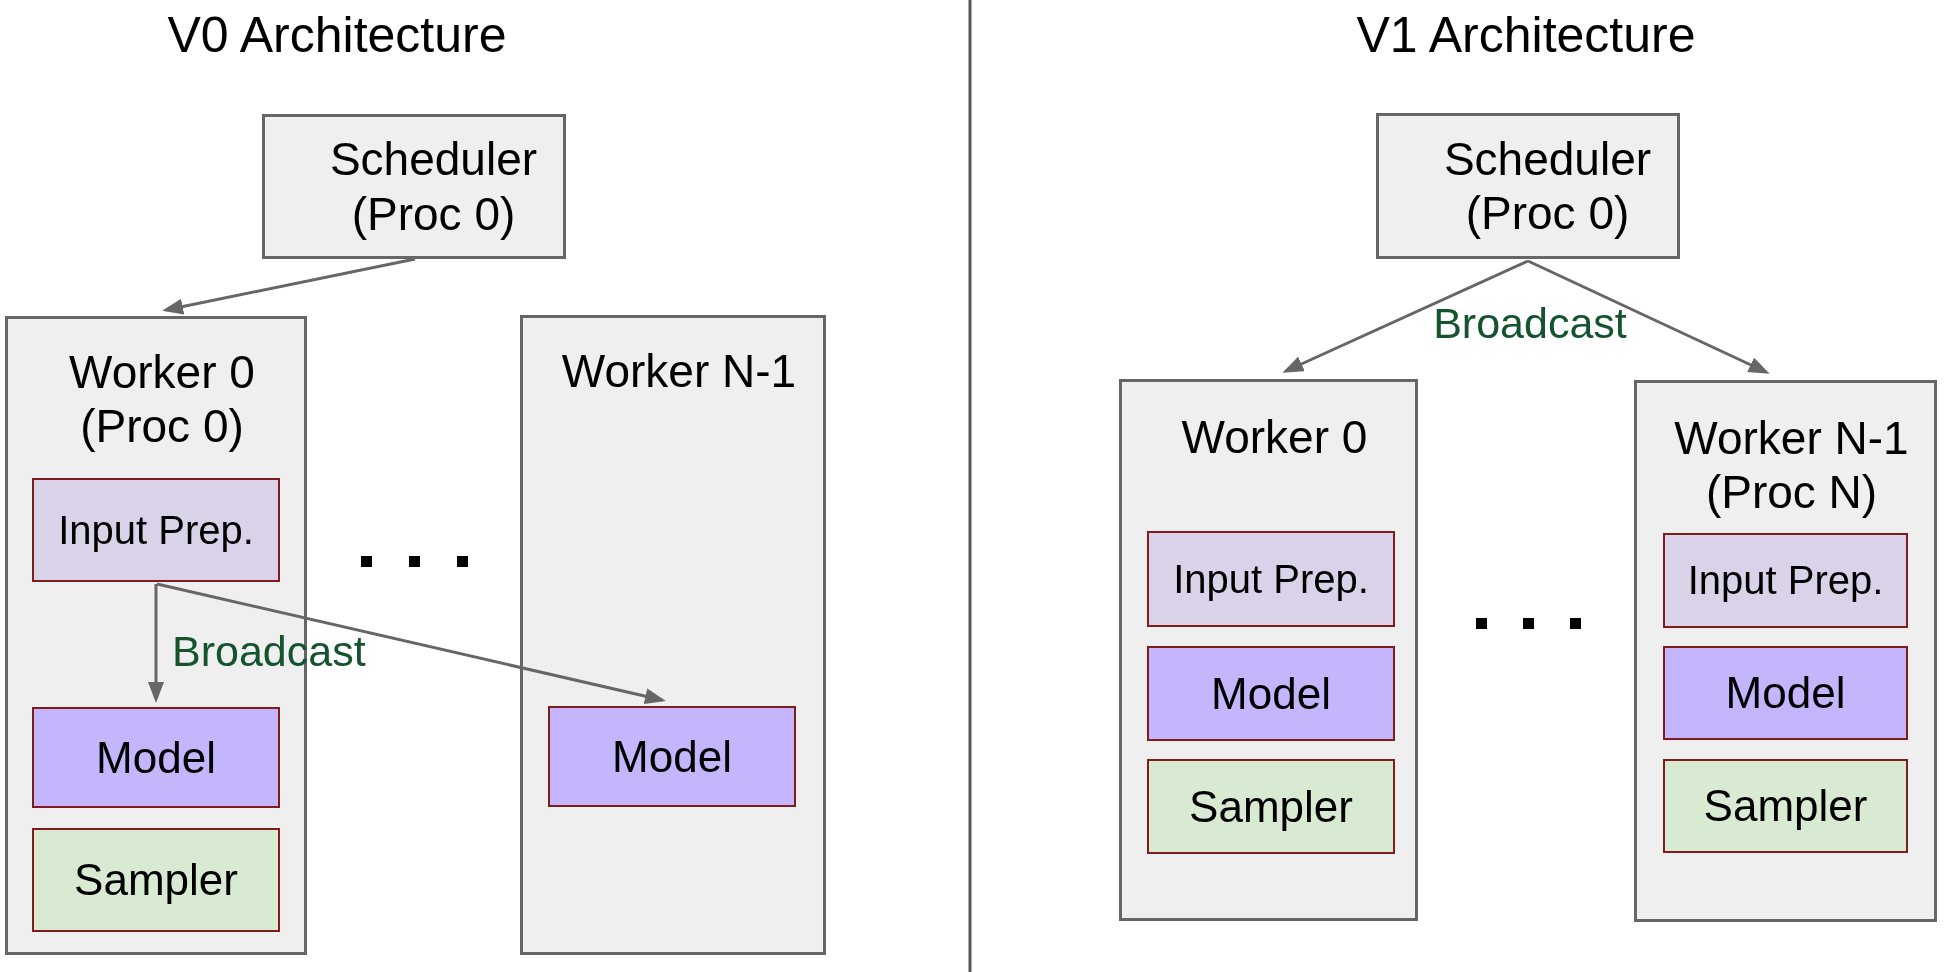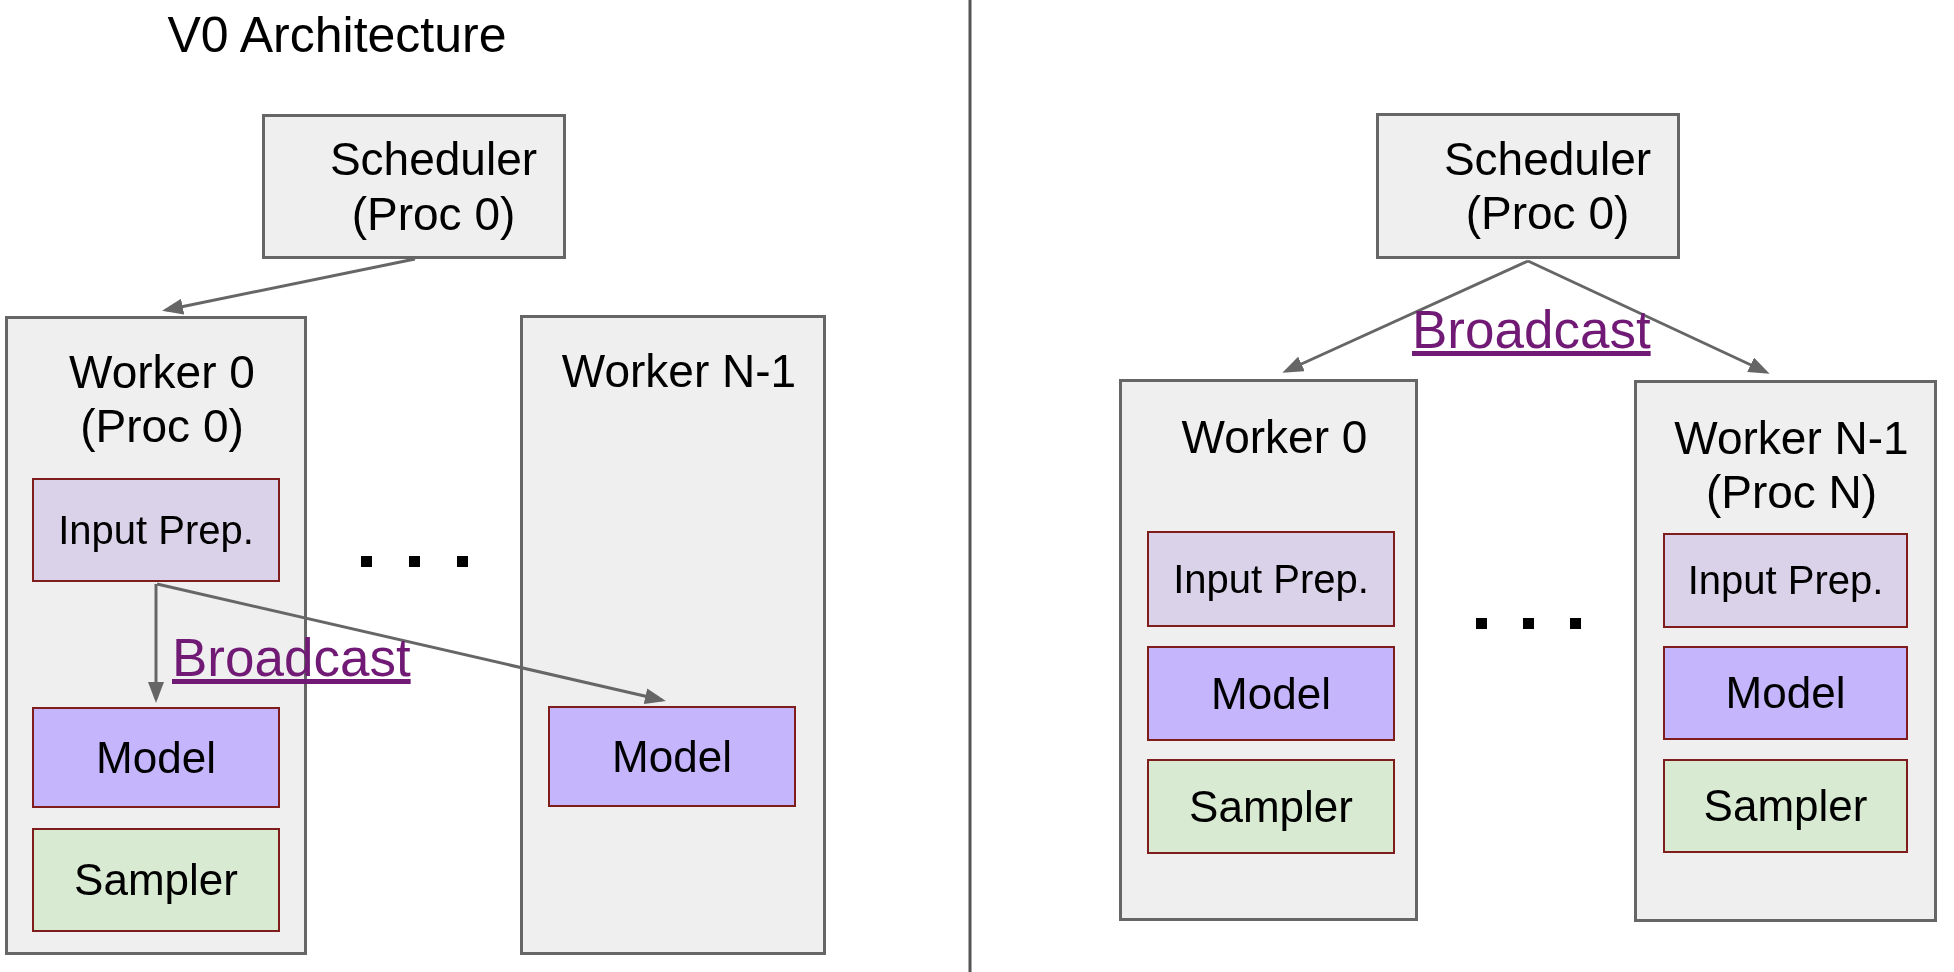--- a/index.html
+++ b/index.html
@@ -26,21 +26,21 @@
   }
   .innerbox{
     position:absolute;border:2px solid #7f1d1d;box-sizing:border-box;
     display:flex;align-items:center;justify-content:center;
     font-size:44px;z-index:2;
   }
   .inner-input{background:#d9d2e9;font-size:40px;}
   .inner-model{background:#c4b5fd;}
   .inner-sampler{background:#d9ead3;}
   .broadcast{
-    position:absolute;font-size:53px;white-space:nowrap;z-index:6;color:#701a75;text-decoration:underline;
+    position:absolute;font-size:43px;white-space:nowrap;z-index:6;color:#14532d;
   }
   .ellipsis{
     position:absolute;display:flex;gap:37px;z-index:2;
   }
   .ellipsis .dot{width:11px;height:11px;background:#000;display:block;}
   #overlay{
     position:absolute;left:0;top:0;width:1954px;height:972px;
     z-index:5;pointer-events:none;
   }
 </style>
@@ -74,20 +74,21 @@
   </div>
 
   <div class="ellipsis" style="left:361px;top:556px;">
     <span class="dot"></span>
     <span class="dot"></span>
     <span class="dot"></span>
   </div>
 
   <div class="broadcast" style="left:172px;top:627px;">Broadcast</div>
 
+  <div class="title" style="left:1289px;top:6px;width:474px;">V1 Architecture</div>
 
   <div class="bigbox sched" style="left:1376px;top:113px;width:304px;height:146px;">
     <div>Scheduler</div>
     <div>(Proc 0)</div>
   </div>
 
   <div class="broadcast" style="left:1412px;top:299px;width:236px;text-align:center;">Broadcast</div>
 
   <div class="bigbox" style="left:1119px;top:379px;width:299px;height:542px;">
     <div class="worker-label" style="top:28px;">

